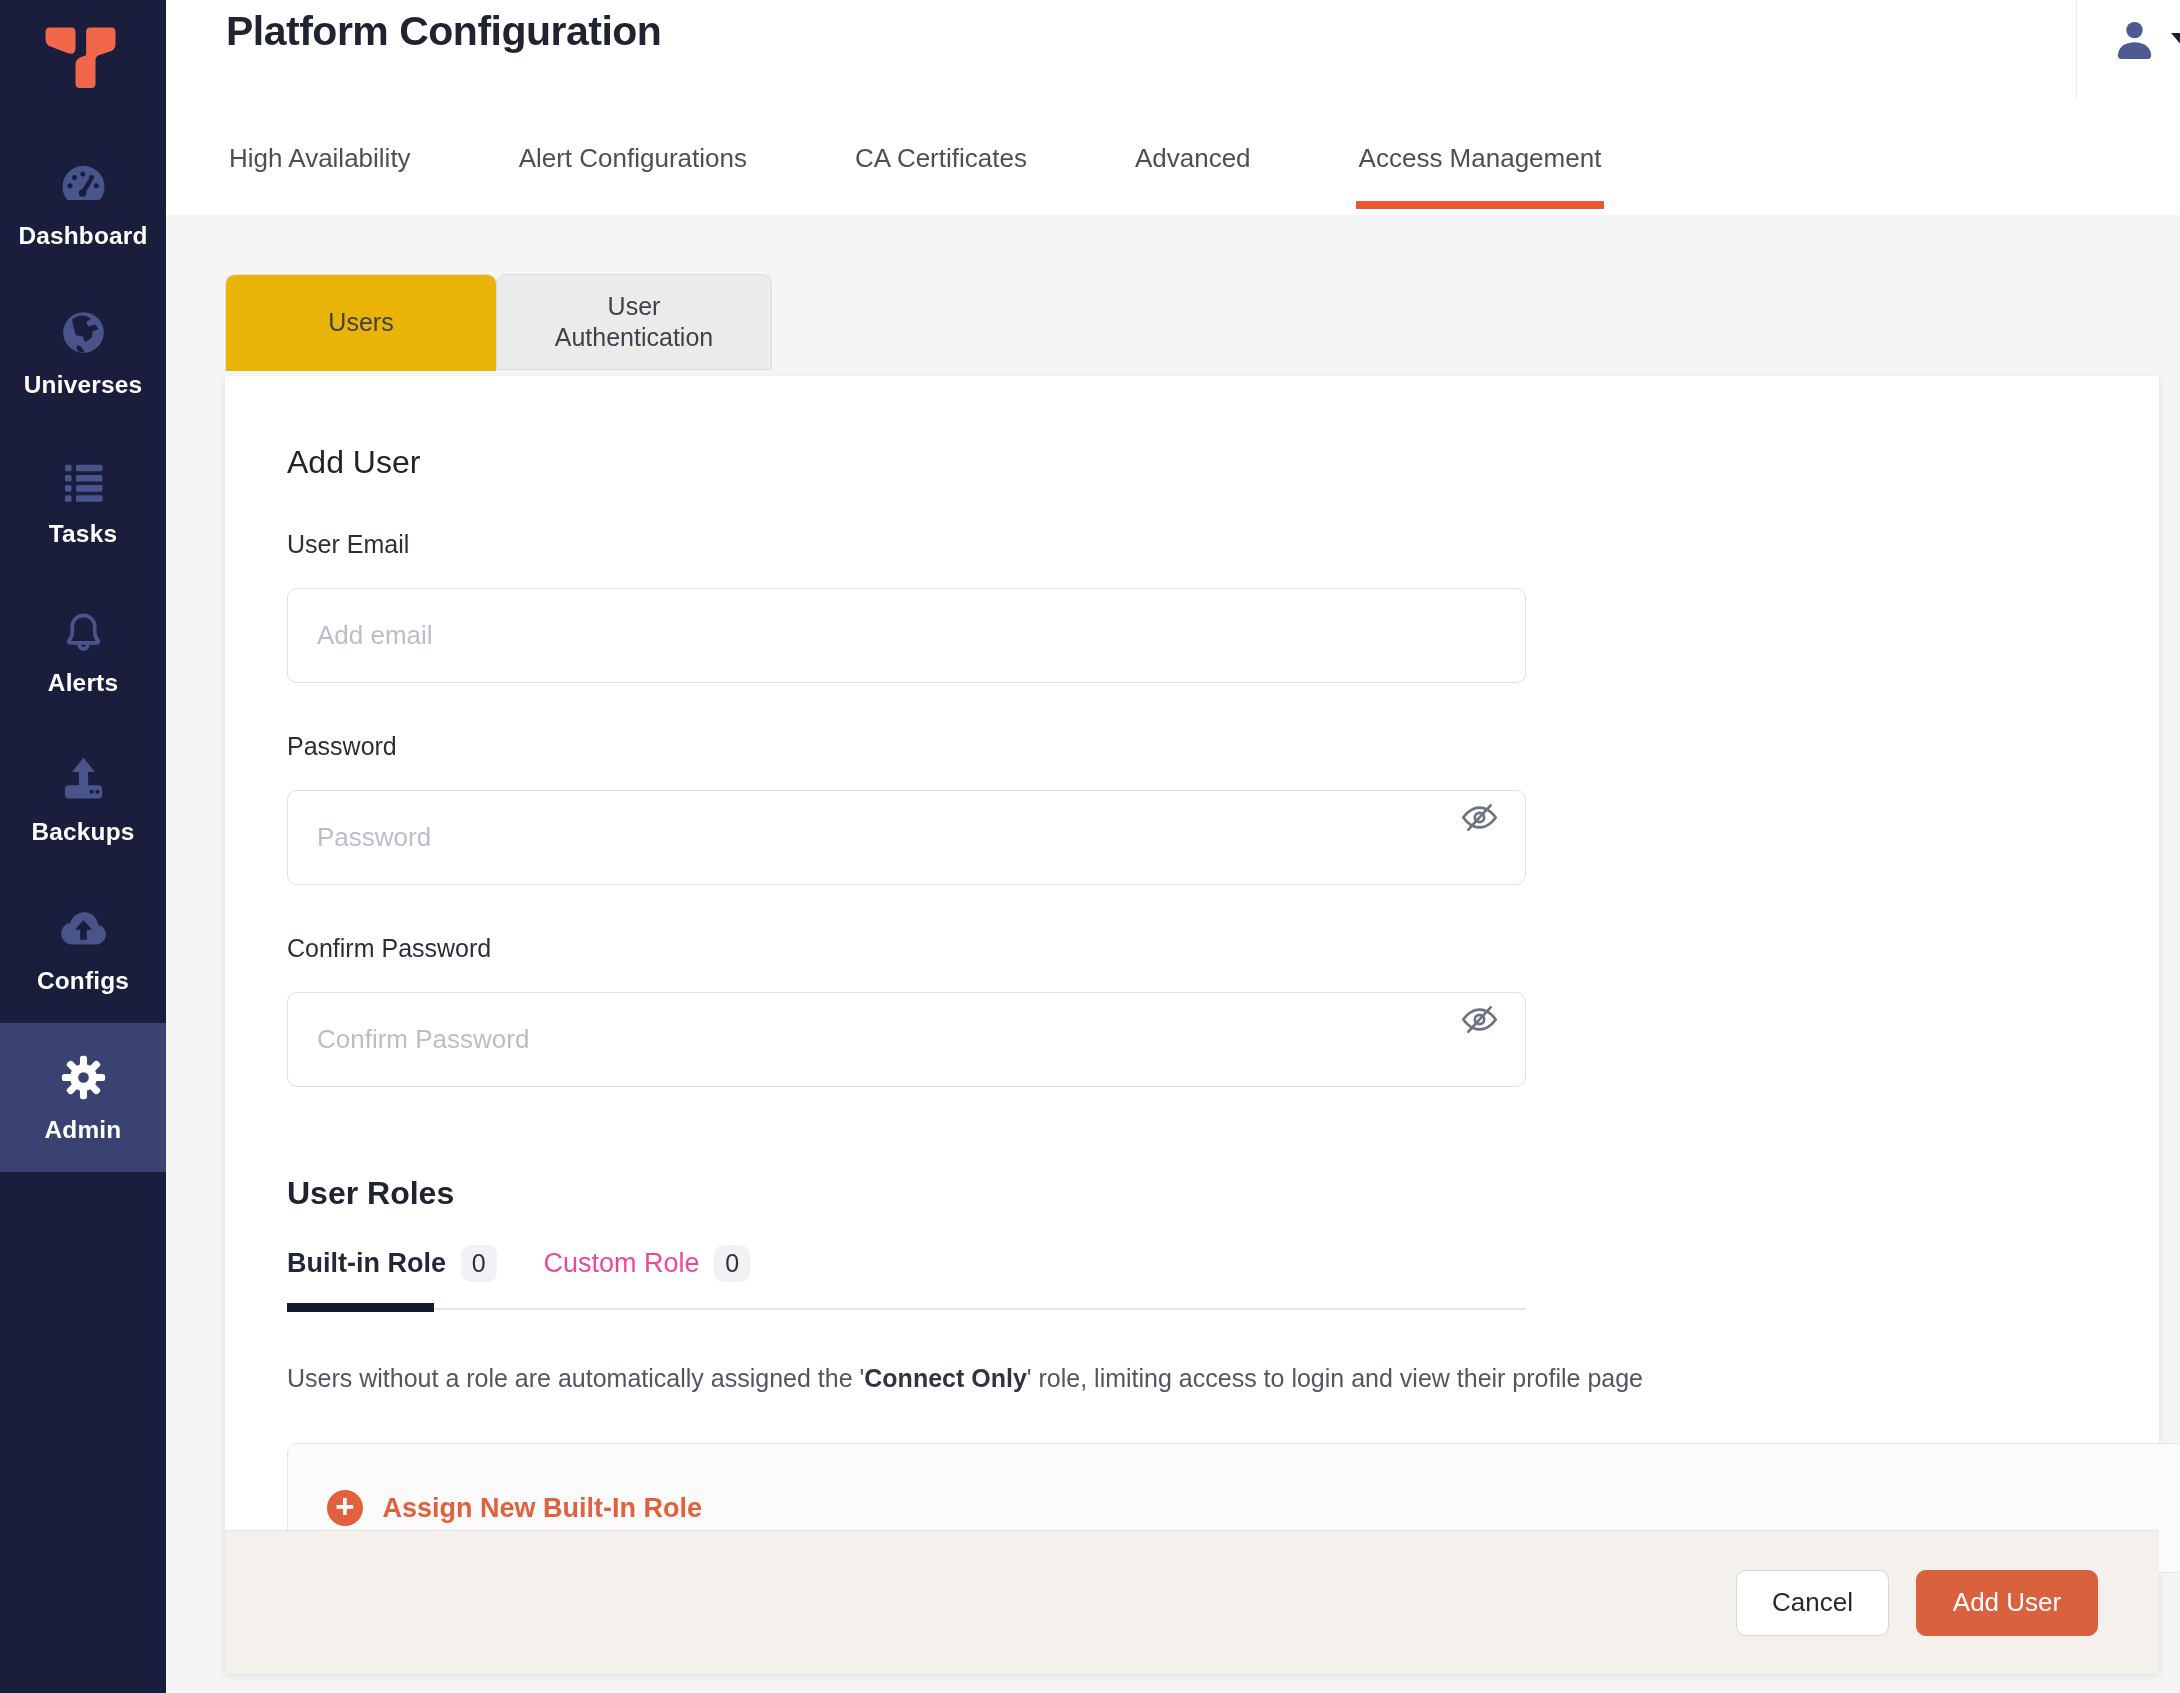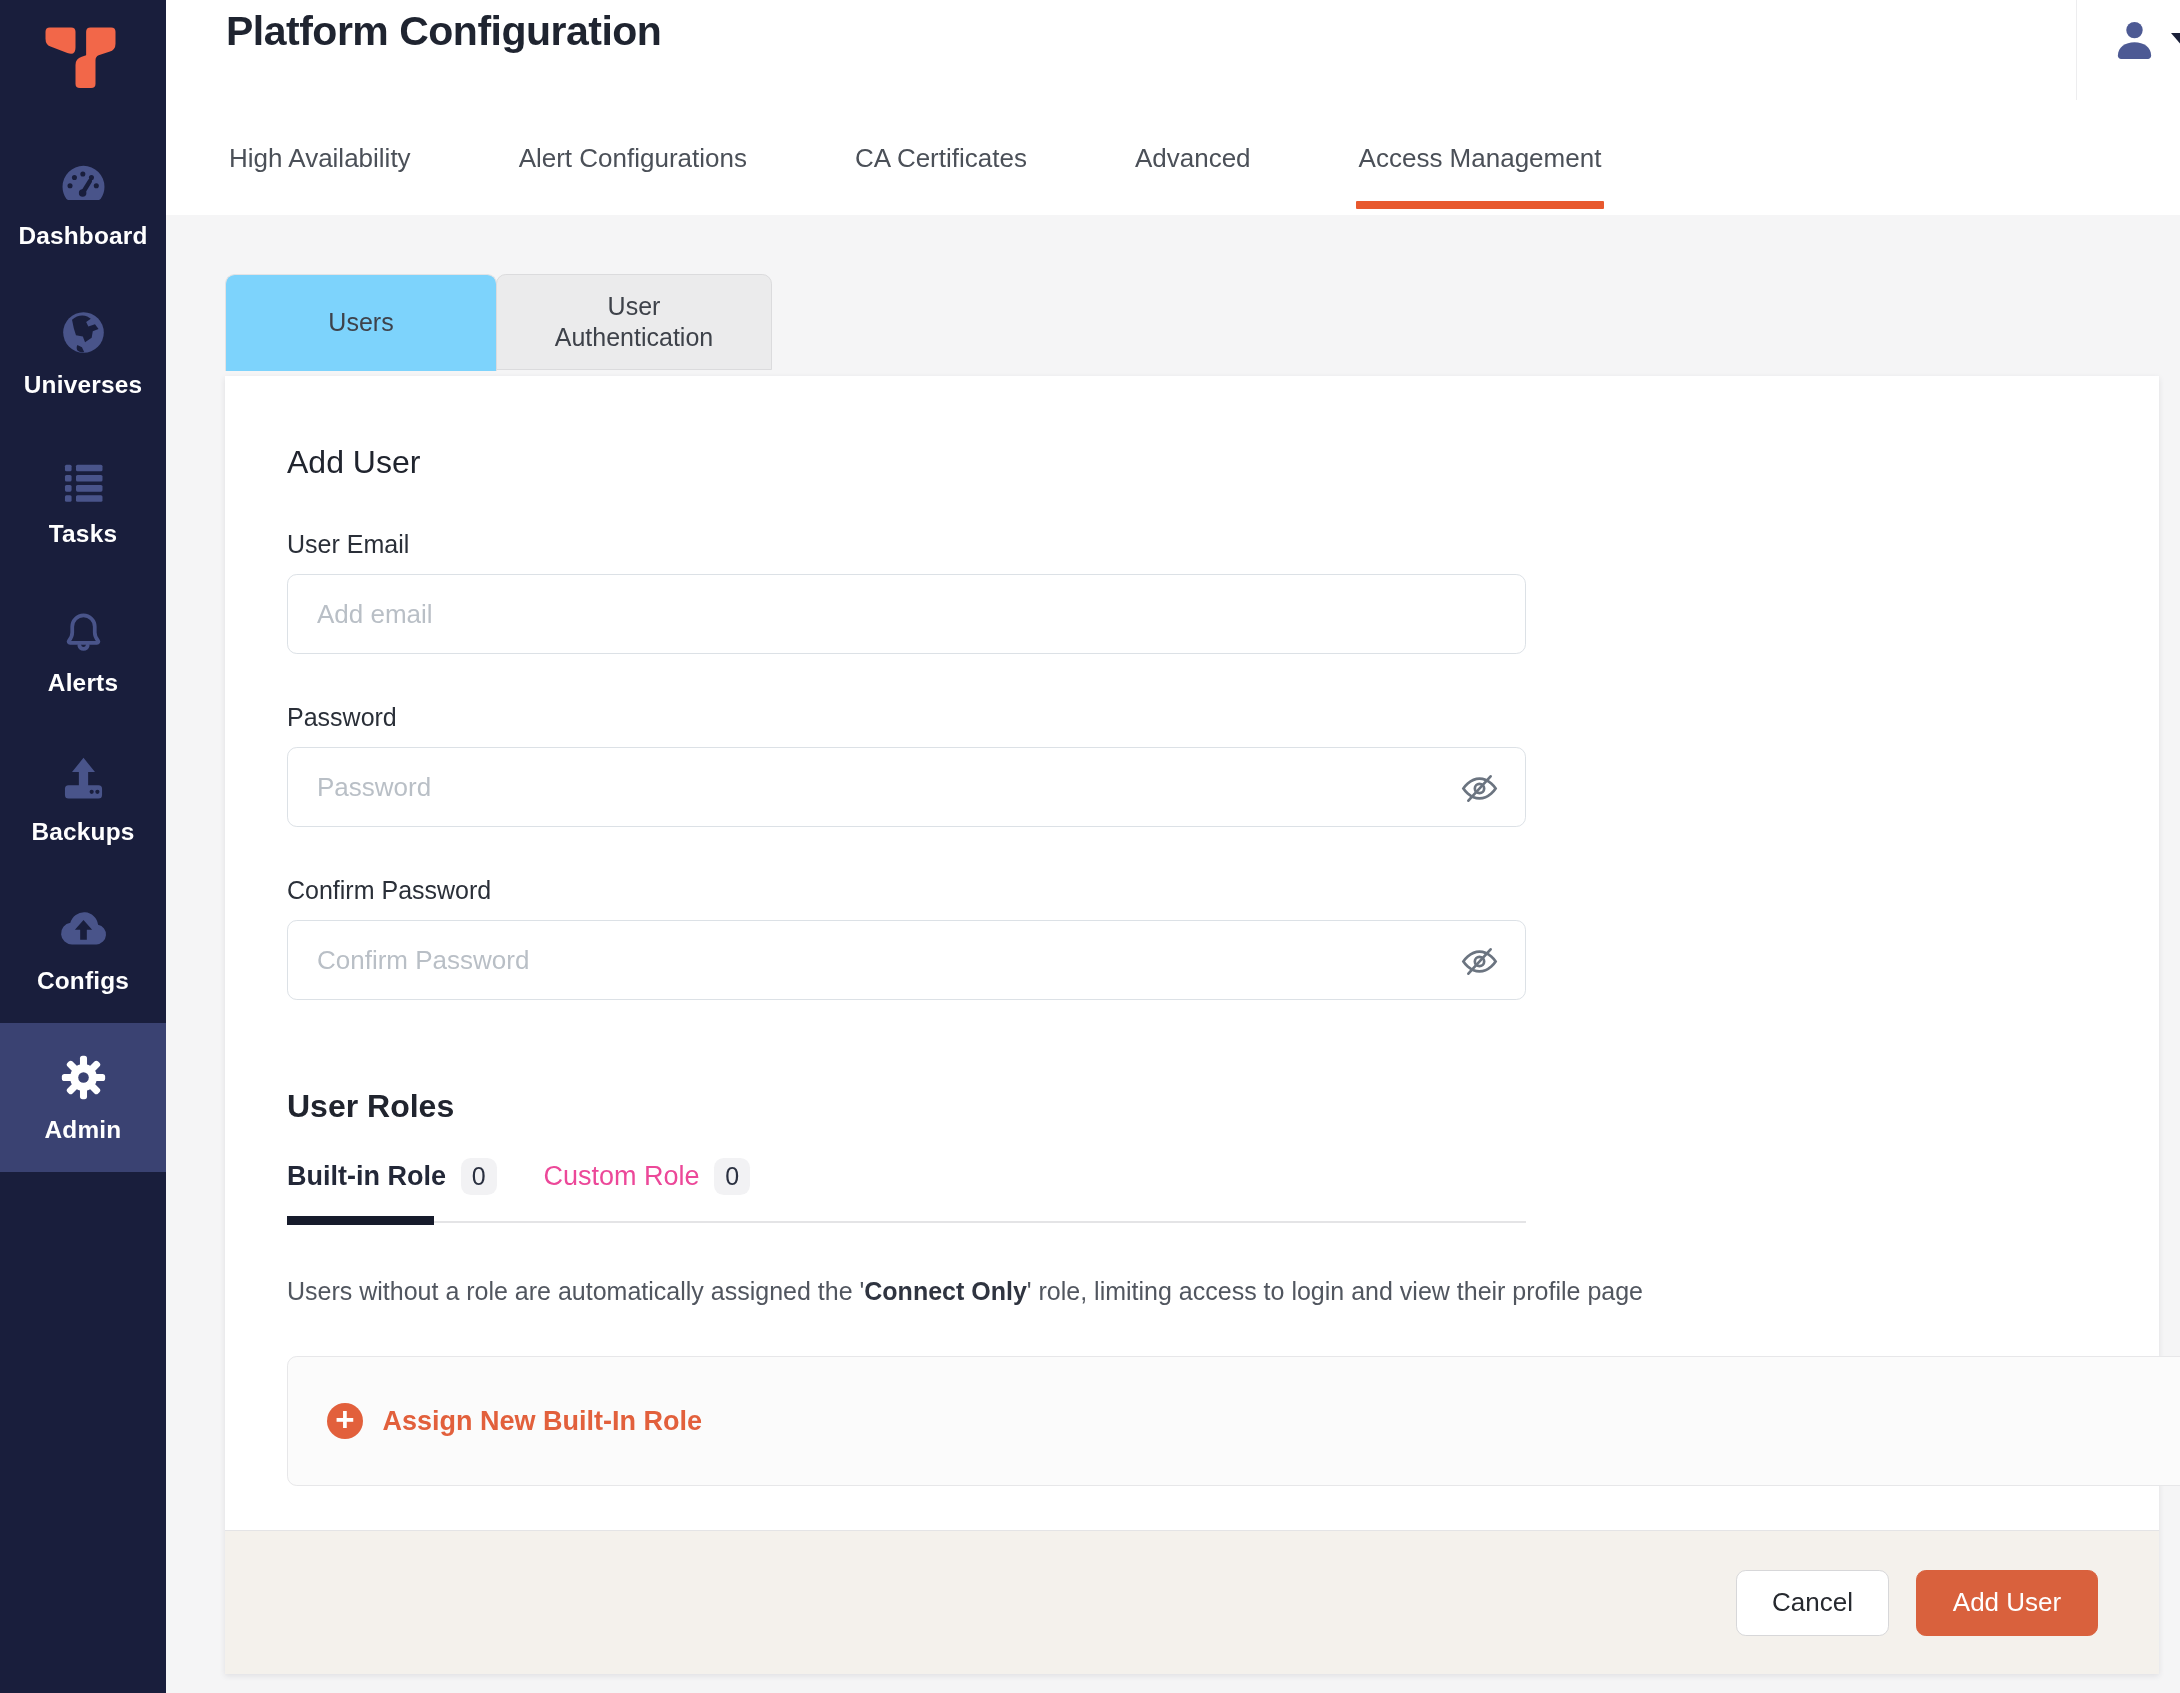--- a/index.html
+++ b/index.html
@@ -26,30 +26,30 @@
   .tabs { position:absolute; left:63px; top:130px; height:85px; display:flex; gap:108px; }
   .tab { position:relative; height:100%; font-size:26px; color:#4B5058; padding-top:12.7px; cursor:pointer; white-space:nowrap; }
   .tab-underline { position:absolute; left:-2.9px; right:-2.9px; bottom:5.9px; height:7.8px; background:#E8592E; border-radius:1px; }
   
   .content { position:absolute; left:166px; top:215px; width:2015px; height:1478px; background:#F5F5F6; }
   .subtabs { position:absolute; left:59px; top:59px; display:flex; z-index:3; }
   .subtab { height:96px; display:flex; align-items:center; justify-content:center; text-align:center;
             font-size:25px; color:#3E424A; line-height:1.25; cursor:pointer;
             background:#EBEBEC; border:1px solid #DBDBDD; border-radius:9.8px 9.8px 0 0; }
   .subtab + .subtab { margin-left:-1px; }
-  .subtab.st-users { width:272px; background:#7dd3fc; border-color:#E3E3E5; border-bottom:none; height:97px; }
+  .subtab.st-users { width:272px; background:#eab308; border-color:#E3E3E5; border-bottom:none; height:97px; }
   .subtab.st-roles { width:278px; }
   .subtab.st-auth  { width:276px; padding:0 29px; }
   .panel { position:absolute; left:59px; top:161px; width:1934px; height:1298px; background:#FFFFFF;
            box-shadow:0 2px 5.9px rgba(40,40,60,.10); z-index:2; }
   .panel-body { position:absolute; left:62px; top:0; width:1872px; }
   .form-heading { margin-top:68px; font-size:32px; font-weight:500; color:#20242E; }
   .field-label { margin-top:49px; font-size:25px; color:#2A2F38; }
   .field-wrap { position:relative; width:1239px; }
-  .text-input { margin-top:15px; width:1239px; height:80px; border:1px solid #DCE1E6; border-radius:9.8px;
+  .text-input { margin-top:29px; width:1239px; height:95px; border:1px solid #DCE1E6; border-radius:9.8px;
                 font-size:26px; color:#2A2F38; padding:0 78px 0 29px; background:#FFFFFF; outline:none;
                 font-family:"Liberation Sans", sans-serif; }
   .text-input::placeholder { color:#B9BFC6; }
   .eye-btn { position:absolute; right:25px; top:35px; width:43px; height:43px; border:none; background:transparent; cursor:pointer; padding:0; }
   .roles-heading { margin-top:88px; font-size:32px; font-weight:800; color:#20242E; }
   .role-tabs { margin-top:33px; display:flex; align-items:center; }
   .role-tab { display:flex; align-items:center; cursor:pointer; }
   .role-tab .rt-label { font-size:27px; color:#ec4899; }
   .role-tab.active .rt-label { color:#232838; font-weight:700; }
   .count-badge { margin-left:14.6px; min-width:36px; height:37px; padding:0 5.9px; background:#F2F2F4; border-radius:9.8px;

